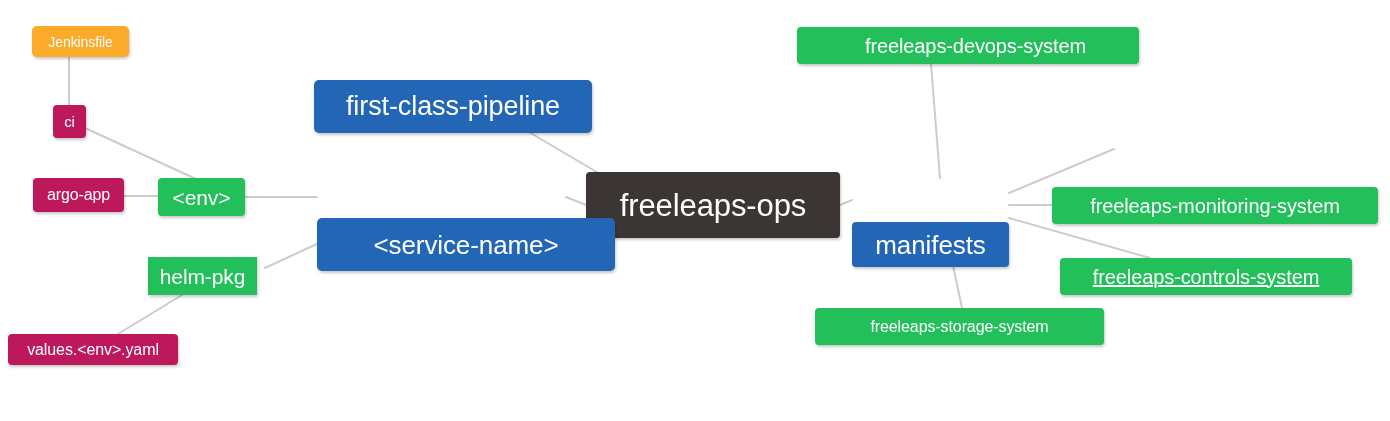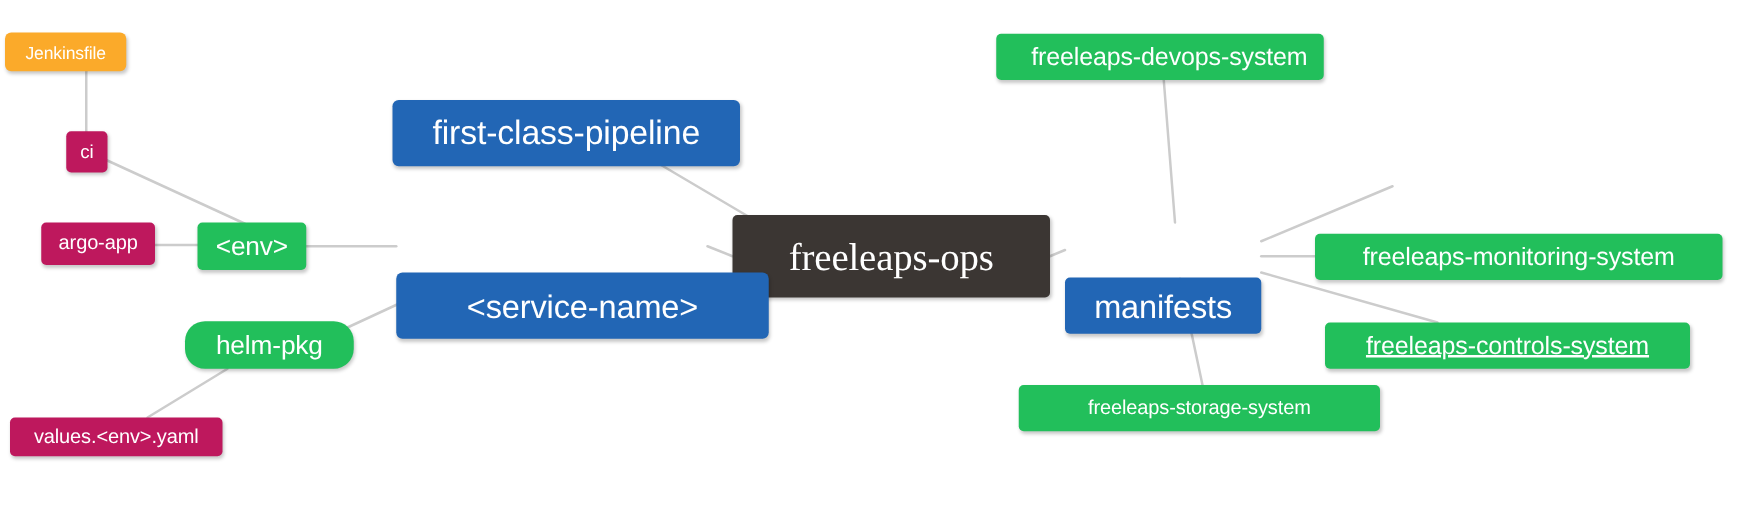--- a/index.html
+++ b/index.html
@@ -65,51 +65,51 @@
       <line x1="196" y1="179" x2="85" y2="128" stroke="#cccccc" stroke-width="2" stroke-linecap="round"></line>
       <line x1="69" y1="105" x2="69" y2="57" stroke="#cccccc" stroke-width="2" stroke-linecap="round"></line>
       <line x1="158" y1="196" x2="124" y2="196" stroke="#cccccc" stroke-width="2" stroke-linecap="round"></line>
       <line x1="182" y1="295" x2="118" y2="334" stroke="#cccccc" stroke-width="2" stroke-linecap="round"></line>
       <line x1="940" y1="178" x2="931" y2="64" stroke="#cccccc" stroke-width="2" stroke-linecap="round"></line>
       <line x1="1009" y1="193" x2="1114" y2="149" stroke="#cccccc" stroke-width="2" stroke-linecap="round"></line>
       <line x1="1009" y1="205" x2="1052" y2="205" stroke="#cccccc" stroke-width="2" stroke-linecap="round"></line>
       <line x1="1009" y1="218" x2="1150" y2="258" stroke="#cccccc" stroke-width="2" stroke-linecap="round"></line>
       <line x1="944" y1="223" x2="962" y2="308" stroke="#cccccc" stroke-width="2" stroke-linecap="round"></line>
     </svg>
-<div class="node lvl-root" style="left: 586px; top: 172px; width: 254px; height: 66px; font-size: 31px; border-radius: 4px; font-family: Liberation Serif, serif;">
+<div class="node lvl-root" style="left: 586px; top: 172px; width: 254px; height: 66px; font-size: 31px; border-radius: 4px;">
       <span class="node-label">freeleaps-ops</span>
     </div>
     <div class="node lvl-blue" style="left: 317px; top: 174px; width: 298px; height: 53px; font-size: 26px; border-radius: 5px;">
       <span class="node-label">&lt;service-name&gt;</span>
     </div>
     <div class="node lvl-blue" style="left: 314px; top: 36px; width: 278px; height: 53px; font-size: 27px; border-radius: 5px;">
       <span class="node-label">first-class-pipeline</span>
     </div>
     <div class="node lvl-green" style="left: 158px; top: 178px; width: 87px; height: 38px; font-size: 21px; border-radius: 4px;">
       <span class="node-label">&lt;env&gt;</span>
     </div>
     <div class="node lvl-blue" style="left: 852px; top: 178px; width: 157px; height: 45px; font-size: 26px; border-radius: 4px;">
       <span class="node-label">manifests</span>
     </div>
     <div class="node lvl-red" style="left: 53px; top: 105px; width: 33px; height: 33px; font-size: 15px; border-radius: 4px;">
       <span class="node-label">ci</span>
     </div>
-    <div class="node lvl-orange" style="left: 4px; top: 26px; width: 97px; height: 31px; font-size: 14px; border-radius: 5px;">
+    <div class="node lvl-orange" style="left: 32px; top: 26px; width: 97px; height: 31px; font-size: 14px; border-radius: 5px;">
       <span class="node-label">Jenkinsfile</span>
     </div>
     <div class="node lvl-red" style="left: 33px; top: 178px; width: 91px; height: 34px; font-size: 16px; border-radius: 4px;">
       <span class="node-label">argo-app</span>
     </div>
-    <div class="node lvl-green" style="left: 148px; top: 257px; width: 135px; height: 38px; font-size: 21px; border-radius: 16px; align-items: center;">
+    <div class="node lvl-green" style="left: 148px; top: 257px; width: 109px; height: 38px; font-size: 21px; border-radius: 0; align-items: center;">
       <span class="node-label">helm-pkg</span>
     </div>
     <div class="node lvl-red" style="left: 8px; top: 334px; width: 170px; height: 31px; font-size: 16px; border-radius: 4px;">
       <span class="node-label">values.&lt;env&gt;.yaml</span>
     </div>
-    <div class="node lvl-green" style="left: 797px; top: 27px; width: 262px; height: 37px; font-size: 20px; border-radius: 4px; padding-left: 27px;">
+    <div class="node lvl-green" style="left: 797px; top: 27px; width: 342px; height: 37px; font-size: 20px; border-radius: 4px; padding-left: 27px;">
       <span class="node-label">freeleaps-devops-system</span>
     </div>
     <div class="node lvl-green" style="left: 1052px; top: 187px; width: 326px; height: 37px; font-size: 20px; border-radius: 4px;">
       <span class="node-label">freeleaps-monitoring-system</span>
     </div>
     <div class="node lvl-green" style="left: 1060px; top: 258px; width: 292px; height: 37px; font-size: 20px; border-radius: 4px; text-decoration: underline;">
       <span class="node-label">freeleaps-controls-system</span>
     </div>
     <div class="node lvl-green" style="left: 815px; top: 308px; width: 289px; height: 37px; font-size: 16px; border-radius: 4px;">
       <span class="node-label">freeleaps-storage-system</span>

